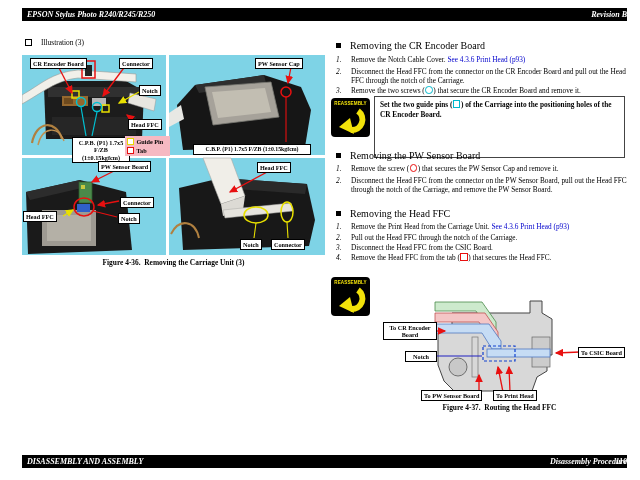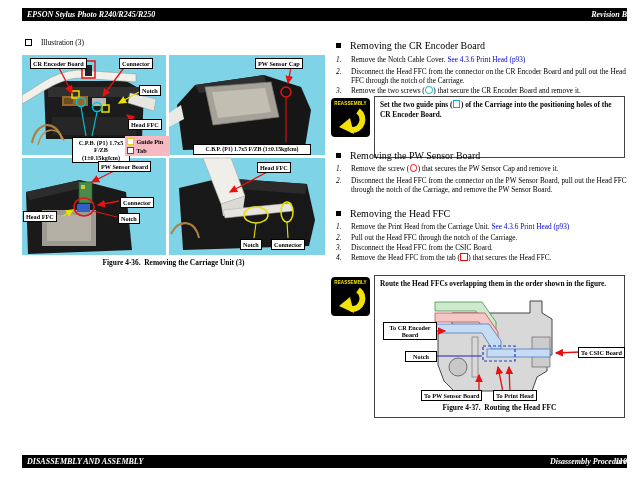--- a/index.html
+++ b/index.html
@@ -231,23 +231,20 @@
     <span class="st"><span>Remove the Head FFC from the tab (</span><span class="sym rd"></span><span>) that secures the Head FFC.</span></span>
   </div>
 
   <div class="badge" style="top:277px;">
     <div class="bt">REASSEMBLY</div>
     <svg width="39" height="28" viewBox="0 0 39 28" style="left:0;top:10px;">
       <path d="M27,3 a10.5,10.5 0 0 1 -7,19" stroke="#f2e20a" stroke-width="6" fill="none"></path>
       <polygon points="23,26 8,19 19,10" fill="#f2e20a"></polygon>
     </svg>
   </div>
-  <div class="nbox" style="top:275px;height:143px;">
-    <div class="ntext">Route the Head FFCs overlapping them in the order shown in the figure.</div>
-  </div>
 
   <svg style="left:382px;top:297px;" width="243" height="102" viewBox="0 0 243 102">
     <defs>
       <marker id="ra2" markerWidth="7" markerHeight="6" refX="5.5" refY="3" orient="auto">
         <path d="M0,0 L6.5,3 L0,6 Z" fill="#e81010"></path>
         </marker>
     </defs>
     <g>
       <path d="M56,28 L70,28 L70,16 L148,16 L148,4 L160,4 L160,16 L170,22 L170,58 L165,58 L165,74 L155,80 L150,94 L72,94 L62,84 L56,68 Z" fill="#d8d8d8" stroke="#444" stroke-width="1"></path>
       <circle cx="76" cy="70" r="9" fill="#c8c8c8" stroke="#555" stroke-width="0.8"></circle>

